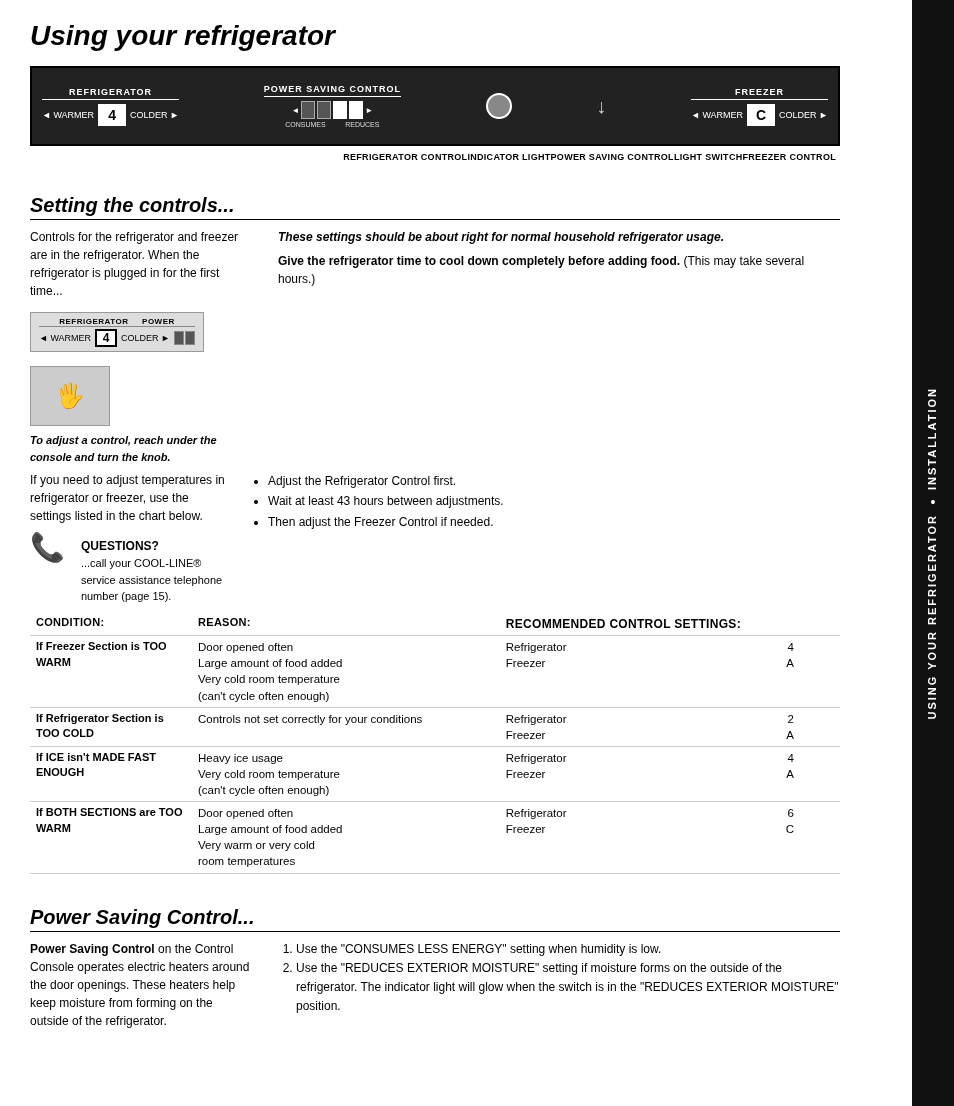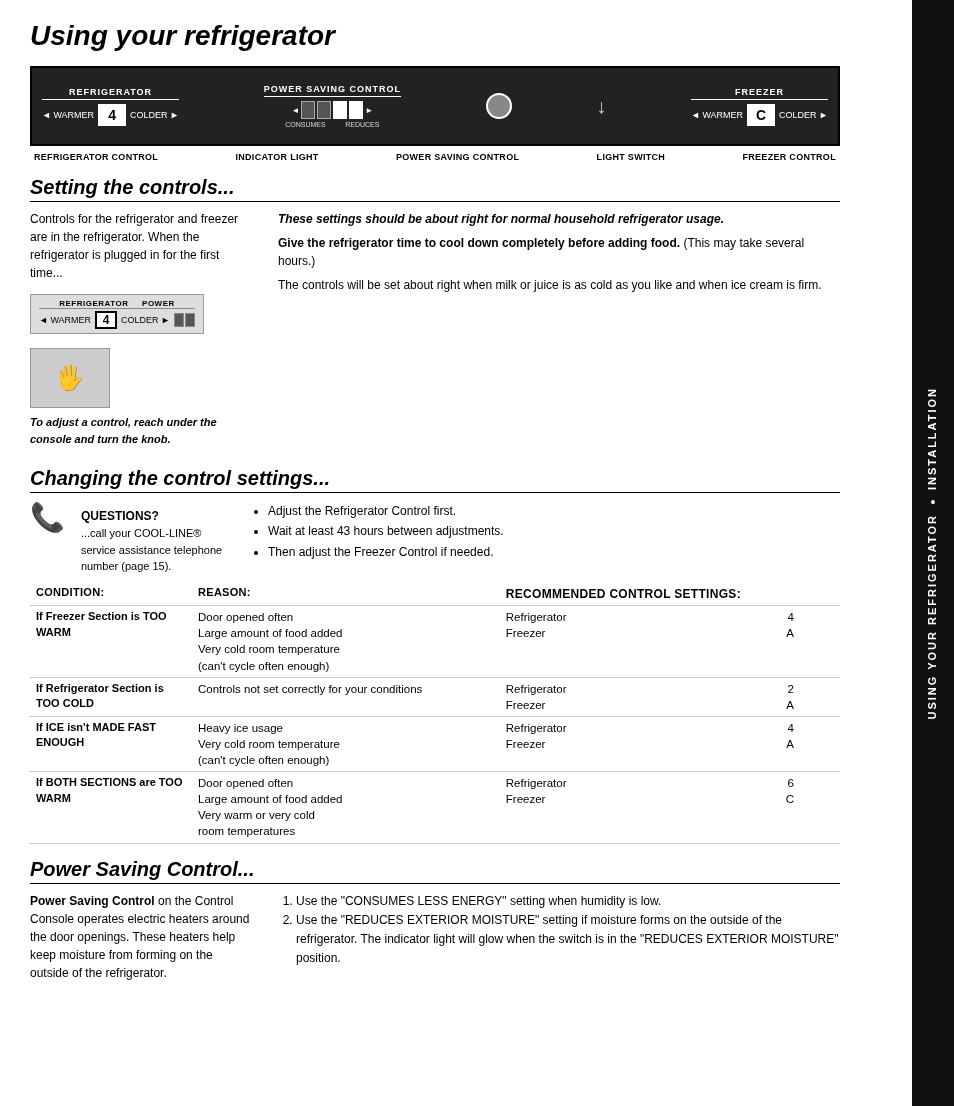--- a/index.html
+++ b/index.html
@@ -99,21 +99,21 @@
       border-radius: 50%;
       background: #888;
       border: 2px solid #fff;
     }
 
     
     .section-title {
       font-size: 20px;
       font-weight: bold;
       font-style: italic;
-      margin: 14px 0 8px 0;
+      margin: 32px 0 8px 0;
       border-bottom: 1px solid #000;
       padding-bottom: 2px;
     }
 
     
     .two-col {
       display: flex;
       gap: 28px;
     }
 
@@ -250,21 +250,21 @@
     }
 
     .sidebar-dot {
       color: #fff;
       font-size: 14px;
       margin: 4px 0;
     }
 
     .diagram-labels-row {
       display: flex;
-      justify-content: space-between;
+      justify-content: flex-end;
       font-size: 9px;
       font-weight: bold;
       padding: 0 4px;
       margin-bottom: 14px;
       letter-spacing: 0.3px;
     }
 
     .changing-two-col {
       display: flex;
       gap: 20px;
@@ -388,28 +388,27 @@
     </div>
 
     <div class="col-right">
       <p>
         <span class="bold italic">These settings should be about right for normal household refrigerator usage.</span>
       </p>
       <p>
         <span class="bold">Give the refrigerator time to cool down completely before adding food.</span>
         <span> (This may take several hours.)</span>
       </p>
-      <p>The controls will be set about right when milk or juice is as cold as you like and when ice cream is firm.</p>
     </div>
   </div>
 
-  <h2 class="section-title">Changing the control settings...</h2>
 
   <div class="changing-two-col">
     <div class="changing-left">
+      <p>If you need to adjust temperatures in refrigerator or freezer, use the settings listed in the chart below.</p>
       <div class="questions-row">
         <span class="phone-icon">📞</span>
         <div class="questions-box">
           <div class="q-title">QUESTIONS?</div>
           <div>...call your COOL-LINE® service assistance telephone number (page 15).</div>
         </div>
       </div>
     </div>
 
     <div class="changing-right">

